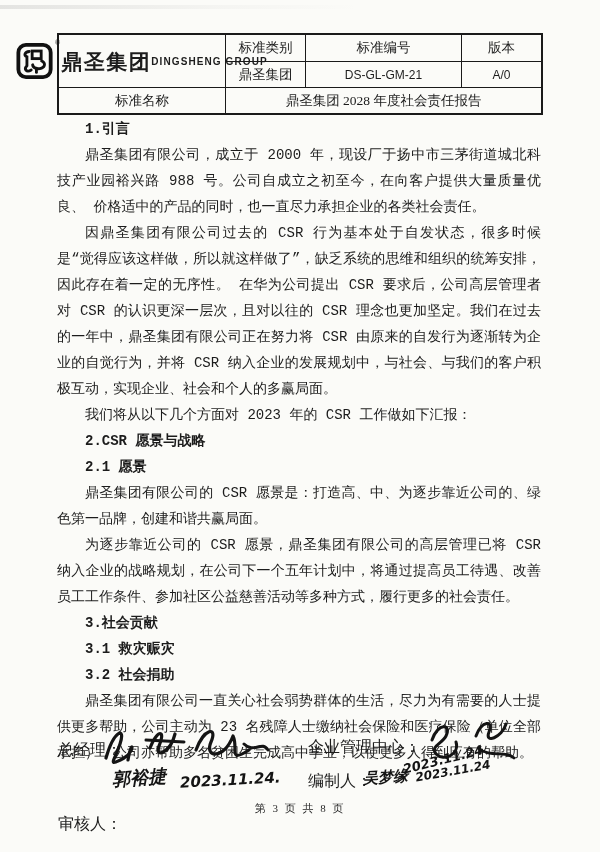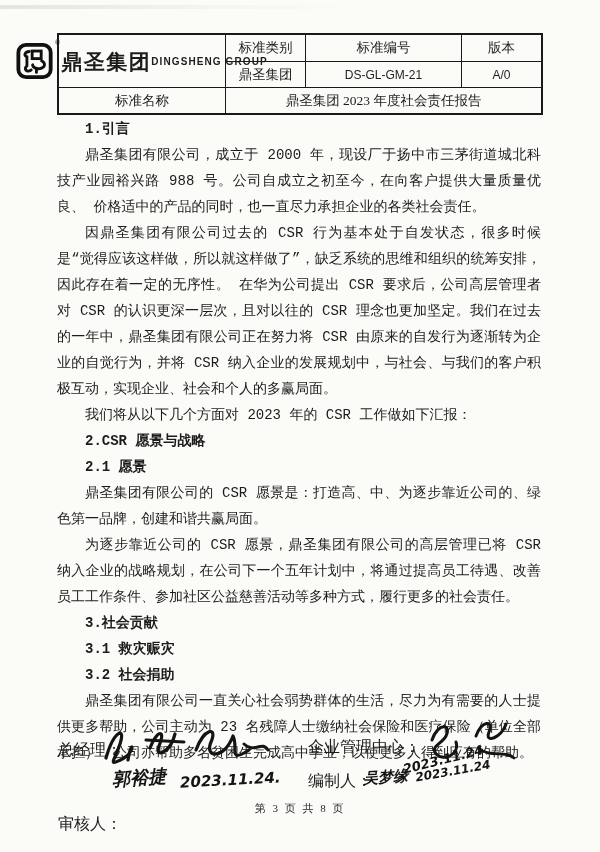--- a/index.html
+++ b/index.html
@@ -83,21 +83,21 @@
         <span class="logo-en">DINGSHENG GROUP</span>
       </span>
     </div>
     <div class="cell bl semibold" style="grid-column:2;grid-row:1">标准类别</div>
     <div class="cell bl semibold" style="grid-column:3;grid-row:1">标准编号</div>
     <div class="cell bl semibold" style="grid-column:4;grid-row:1">版本</div>
     <div class="cell bl bt" style="grid-column:2;grid-row:2">鼎圣集团</div>
     <div class="cell bl bt mono" style="grid-column:3;grid-row:2">DS-GL-GM-21</div>
     <div class="cell bl bt mono" style="grid-column:4;grid-row:2">A/0</div>
     <div class="cell bt semibold" style="grid-column:1;grid-row:3">标准名称</div>
-    <div class="cell bl bt semibold" style="grid-column:2/5;grid-row:3">鼎圣集团 2023 年度社会责任报告</div>
+    <div class="cell bl bt semibold" style="grid-column:2/5;grid-row:3">鼎圣集团 2028 年度社会责任报告</div>
   </div>
 
   <div class="doc">
     <div class="h">1.引言</div>
     <div class="p">鼎圣集团有限公司，成立于 2000 年，现设厂于扬中市三茅街道城北科技产业园裕兴路 988 号。公司自成立之初至今，在向客户提供大量质量优良、 价格适中的产品的同时，也一直尽力承担企业的各类社会责任。</div>
     <div class="p">因鼎圣集团有限公司过去的 CSR 行为基本处于自发状态，很多时候是“觉得应该这样做，所以就这样做了”，缺乏系统的思维和组织的统筹安排，因此存在着一定的无序性。 在华为公司提出 CSR 要求后，公司高层管理者对 CSR 的认识更深一层次，且对以往的 CSR 理念也更加坚定。我们在过去的一年中，鼎圣集团有限公司正在努力将 CSR 由原来的自发行为逐渐转为企业的自觉行为，并将 CSR 纳入企业的发展规划中，与社会、与我们的客户积极互动，实现企业、社会和个人的多赢局面。</div>
     <div class="p">我们将从以下几个方面对 2023 年的 CSR 工作做如下汇报：</div>
     <div class="h">2.CSR 愿景与战略</div>
     <div class="h">2.1 愿景</div>
     <div class="p">鼎圣集团有限公司的 CSR 愿景是：打造高、中、为逐步靠近公司的、绿色第一品牌，创建和谐共赢局面。</div>

